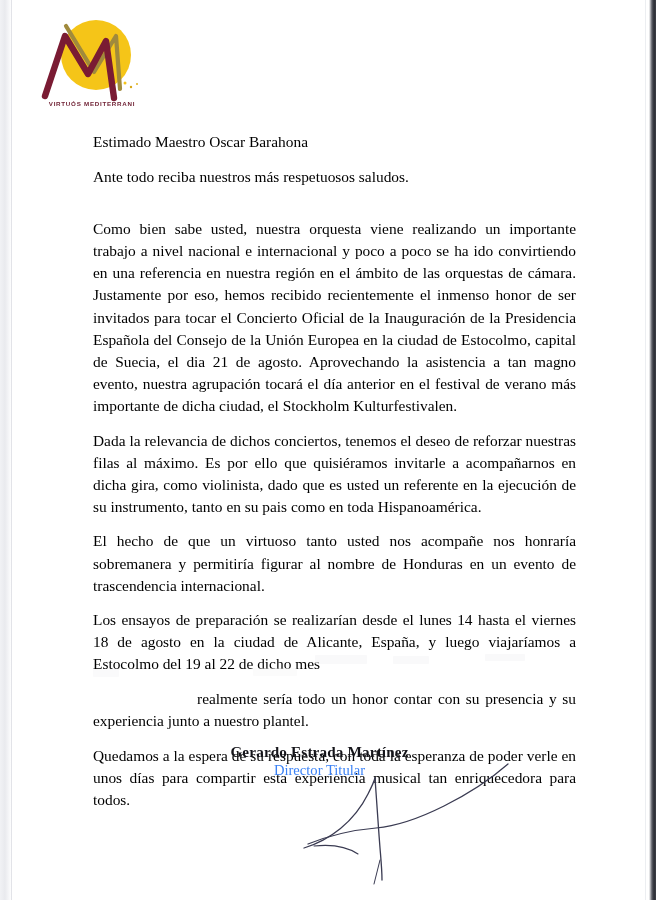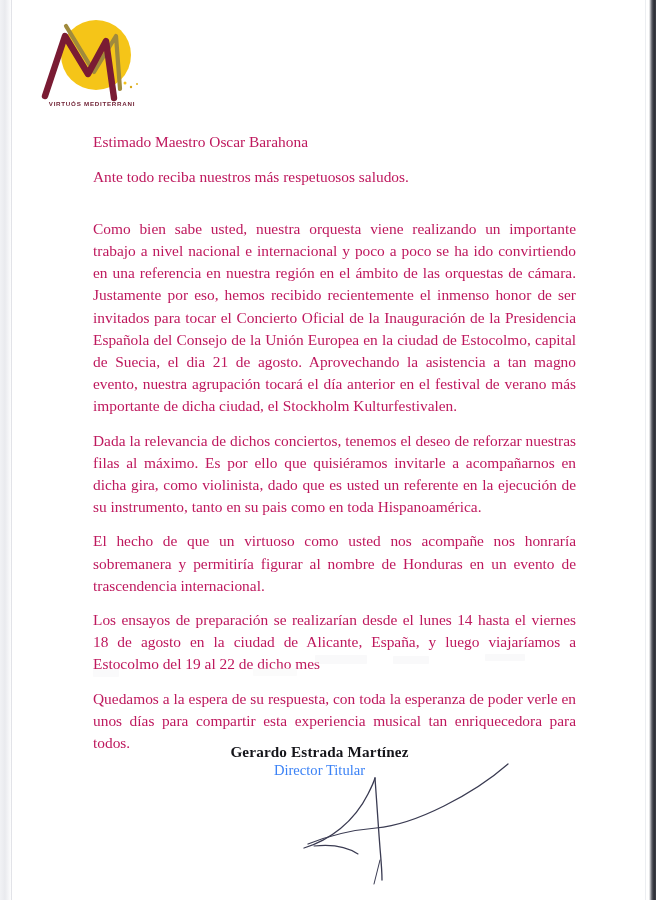--- a/index.html
+++ b/index.html
@@ -76,21 +76,21 @@
   .body-block {
     position: absolute;
     left: 81px;
     top: 131px;
     width: 483px;
   }
   p.para {
     margin: 0 0 12.5px 0;
     font-size: 15.4px;
     line-height: 22.1px;
-    color: #be185d;
+    color: #000000;
     text-align: justify;
     text-justify: inter-word;
     -webkit-hyphens: none;
     hyphens: none;
   }
   p.para.nojust { text-align: left; }
   p.salutation { margin-bottom: 13px; }
   p.greeting { margin-bottom: 30px; }
 
   
@@ -179,33 +179,34 @@
     <div class="body-block">
 
       <p class="para nojust salutation">Estimado Maestro Oscar Barahona</p>
 
       <p class="para nojust greeting">Ante todo reciba nuestros más respetuosos saludos.</p>
 
       <p class="para">Como bien sabe usted, nuestra orquesta viene realizando un importante trabajo a nivel nacional e internacional y poco a poco se ha ido convirtiendo en una referencia en nuestra región en el ámbito de las orquestas de cámara. Justamente por eso, hemos recibido recientemente el inmenso honor de ser invitados para tocar el Concierto Oficial de la Inauguración de la Presidencia Española del Consejo de la Unión Europea en la ciudad de Estocolmo, capital de Suecia, el dia 21 de agosto. Aprovechando la asistencia a tan magno evento, nuestra agrupación tocará el día anterior en el festival de verano más importante de dicha ciudad, el Stockholm Kulturfestivalen.</p>
 
       <p class="para">Dada la relevancia de dichos conciertos, tenemos el deseo de reforzar nuestras filas al máximo. Es por ello que quisiéramos invitarle a acompañarnos en dicha gira, como violinista, dado que es usted un referente en la ejecución de su instrumento, tanto en su pais como en toda Hispanoamérica.</p>
 
-      <p class="para">El hecho de que un virtuoso como usted nos acompañe nos honraría sobremanera y permitiría figurar al nombre de Honduras en un evento de trascendencia internacional.</p>
+      <p class="para">El hecho de que un virtuoso tanto usted nos acompañe nos honraría sobremanera y permitiría figurar al nombre de Honduras en un evento de trascendencia internacional.</p>
 
       <div class="redacted-para">
         <p class="para">Los ensayos de preparación se realizarían desde el lunes 14 hasta el viernes 18 de agosto en la ciudad de Alicante, España, y luego viajaríamos a Estocolmo del 19 al 22 de dicho mes</p>
         <div class="ghost-strip">
           <div class="ghost" style="left:222px; top:2px;  width:52px; height:9px;  opacity:.55;"></div>
           <div class="ghost" style="left:300px; top:3px;  width:36px; height:8px;  opacity:.5;"></div>
           <div class="ghost" style="left:0px;   top:16px; width:26px; height:8px;  opacity:.45;"></div>
           <div class="ghost" style="left:160px; top:15px; width:44px; height:8px;  opacity:.4;"></div>
           <div class="ghost" style="left:392px; top:1px;  width:40px; height:7px;  opacity:.5;"></div>
         </div>
       </div>
 
+      <p class="para continuation"><span class="indent-gap"></span><span>realmente sería todo un honor contar con su presencia y su experiencia junto a nuestro plantel.</span></p>
 
       <p class="para">Quedamos a la espera de su respuesta, con toda la esperanza de poder verle en unos días para compartir esta experiencia musical tan enriquecedora para todos.</p>
 
     </div>
 
     <div class="sign-block">
       <div class="sign-name">Gerardo Estrada Martínez</div>
       <div class="sign-role">Director Titular</div>
     </div>
 

